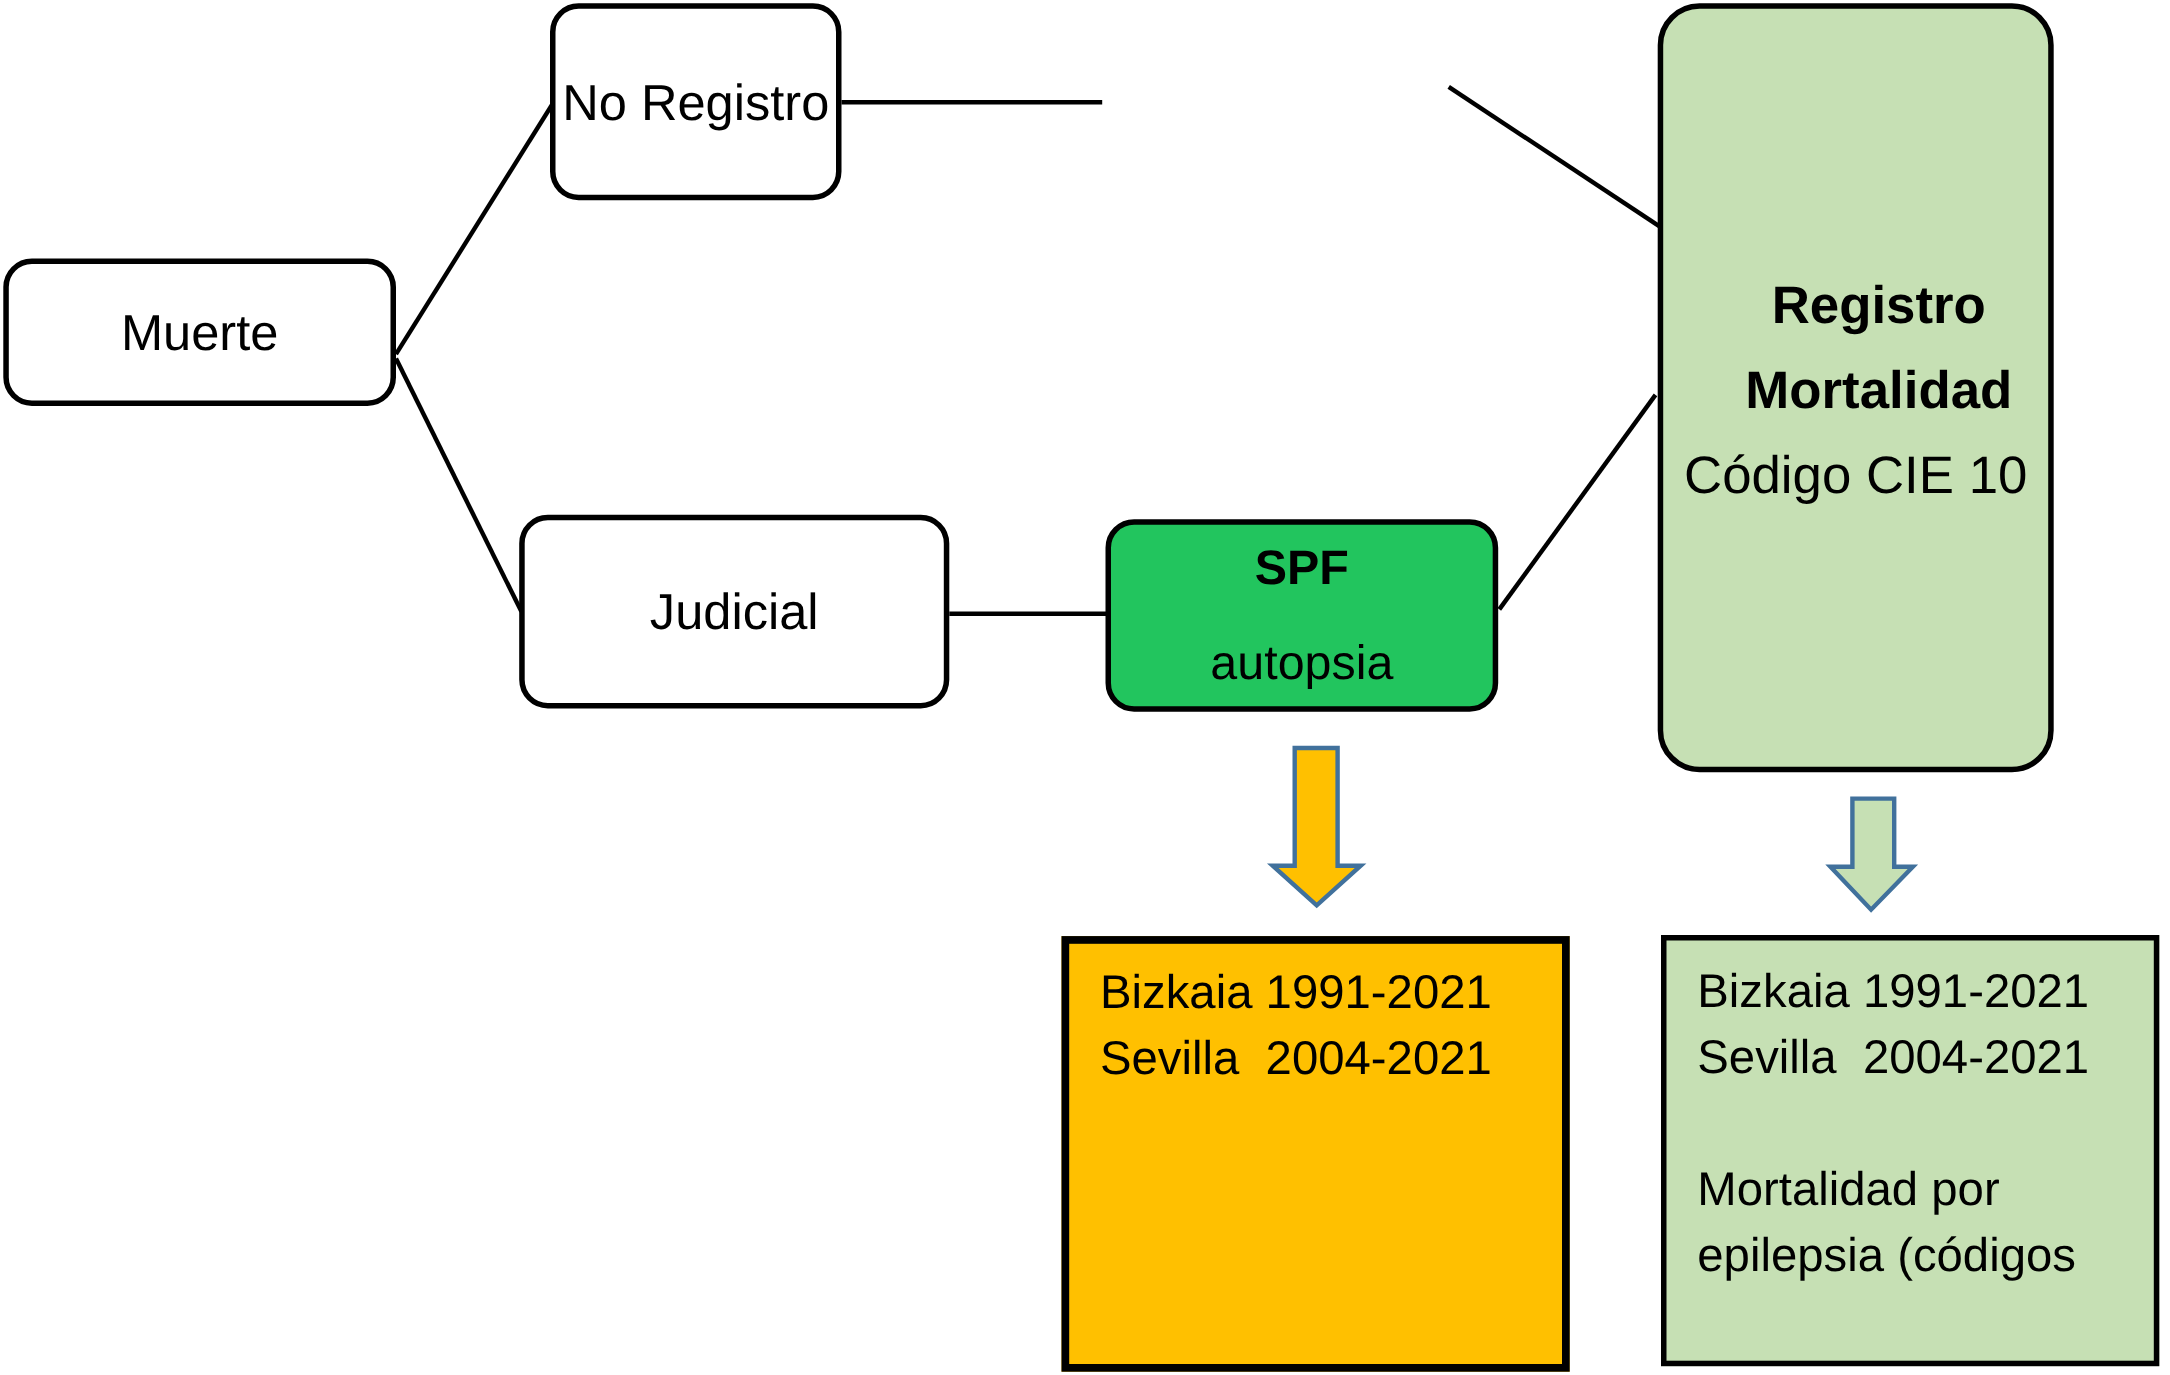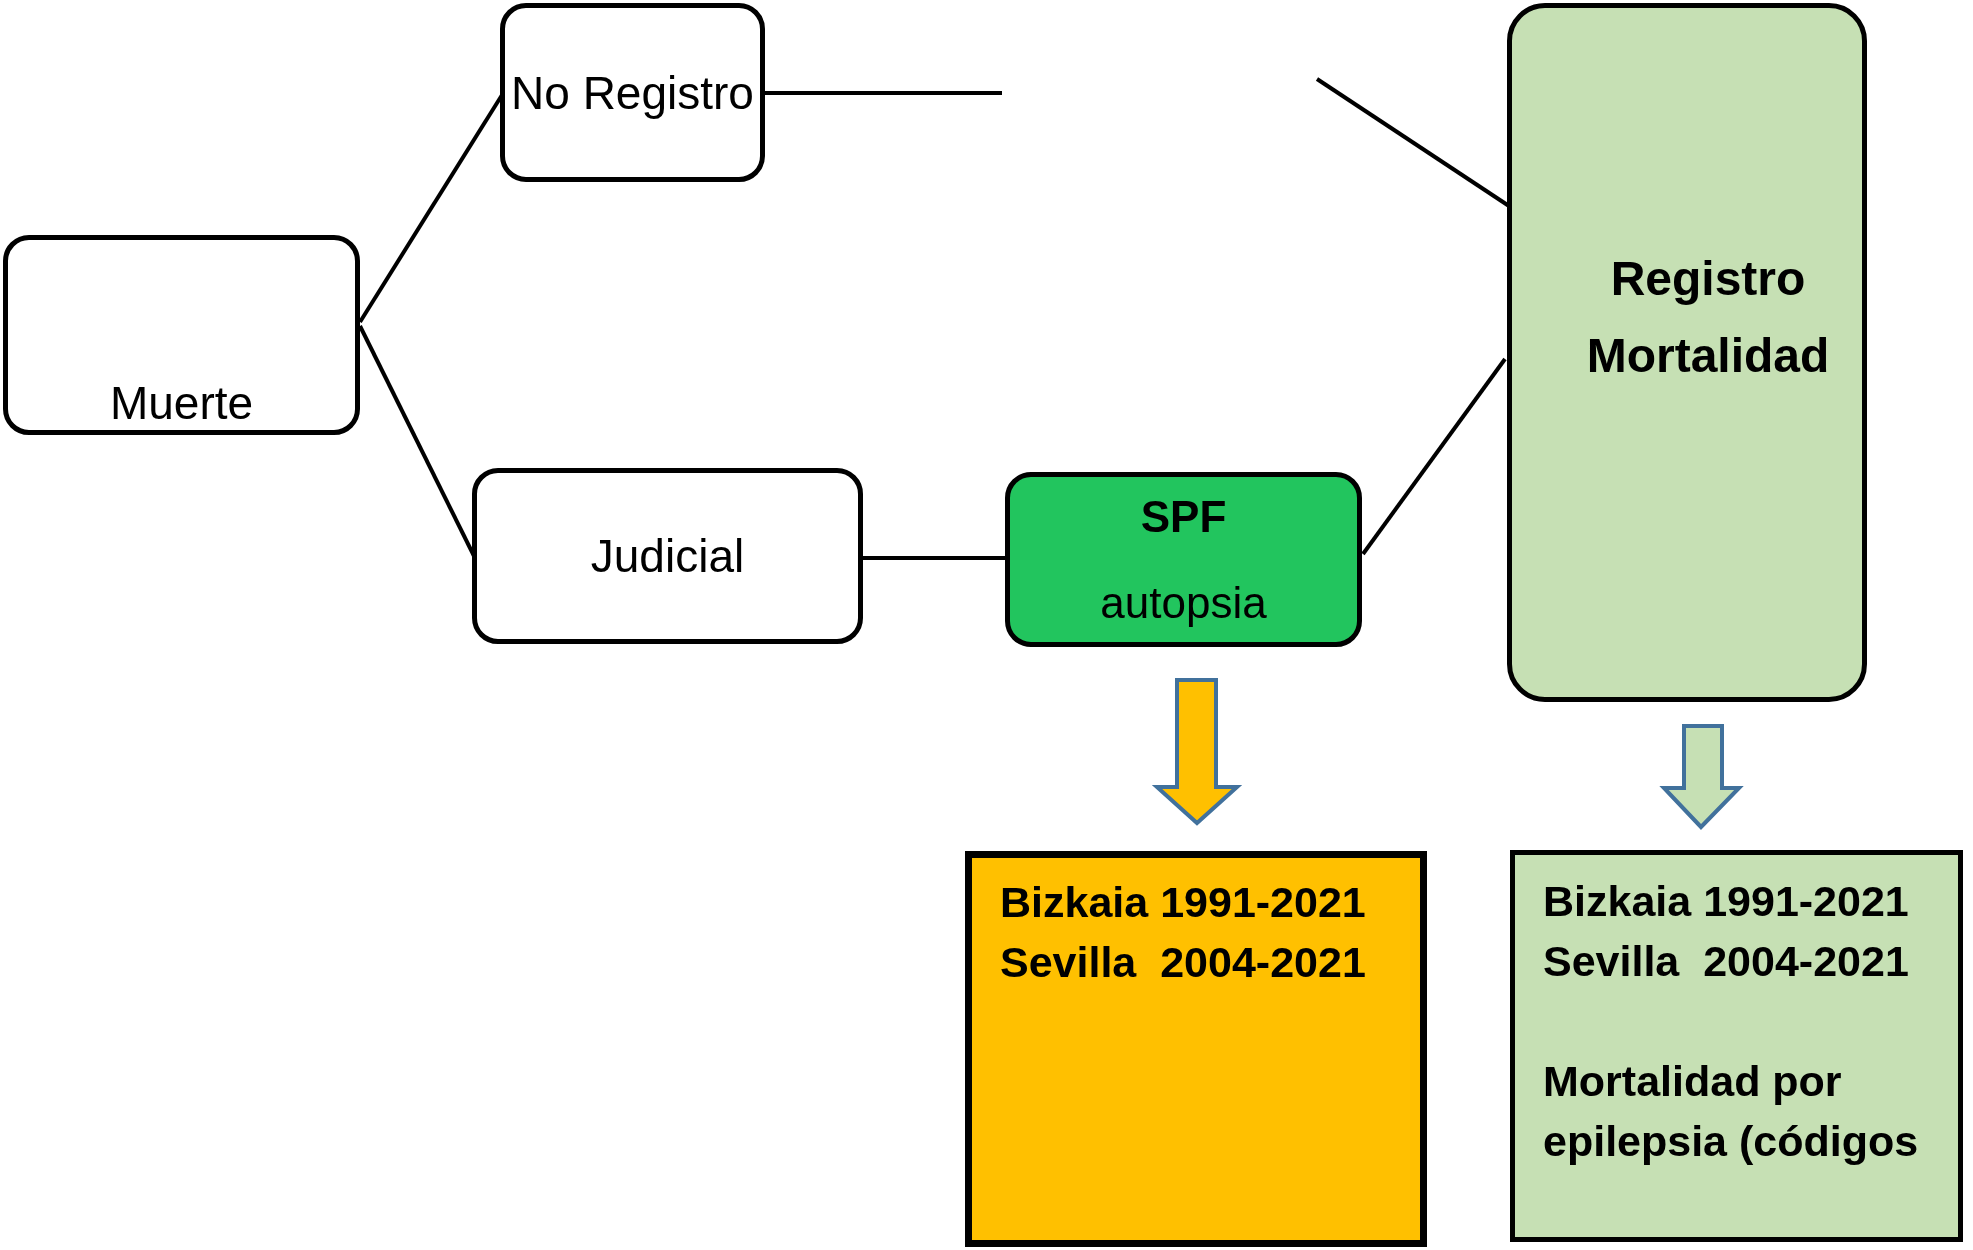--- a/index.html
+++ b/index.html
@@ -26,21 +26,21 @@
     border: 5px solid #000000;
     border-radius: 26px;
     background: #ffffff;
     display: flex;
     align-items: center;
     justify-content: center;
     text-align: center;
     font-size: 46px;
     color: #000000;
   }
-  .box.muerte    { left: 3px;    top: 235px; width: 357px; height: 200px; align-items: flex-end; }
+  .box.muerte    { left: 3px;    top: 235px; width: 357px; height: 134px; }
   .box.nojud     { left: 500px;  top: 3px;   width: 265px; height: 179px; }
   .box.cmd       { left: 1000px; top: 3px;   width: 317px; height: 179px; }
   .box.judicial  { left: 472px;  top: 468px; width: 391px; height: 176px; }
   .box.spf {
     left: 1005px; top: 472px; width: 357px; height: 175px;
     background: #22c55e;
     flex-direction: column;
     font-size: 44px;
     line-height: 86px;
   }
@@ -61,21 +61,20 @@
   .registro-content .bold { font-weight: bold; padding-left: 42px; }
   .result {
     position: absolute;
     box-sizing: border-box;
     background: #FFC000;
     border: 7px solid #000000;
     color: #000000;
     font-size: 43px;
     line-height: 60px;
     padding: 14px 10px 16px 28px;
-    font-weight: bold;
   }
   .result div { white-space: pre; min-height: 60px; }
   .result.spf-result      { left: 965px;  top: 851px; width: 462px; height: 396px; }
   .result.registro-result {
     left: 1510px; top: 850px; width: 453px; height: 392px;
     background: #C6E0B4;
     border-width: 5px;
     padding-top: 16px;
   }
 </style>
@@ -110,20 +109,21 @@
 
   <div class="box spf">
     <div class="t1">SPF</div>
     <div class="t2">autopsia</div>
   </div>
 
   <div class="box registro">
     <div class="registro-content">
       <div class="bold">Registro</div>
       <div class="bold">Mortalidad</div>
+      <div>Código CIE 10</div>
     </div>
   </div>
 
   <div class="result spf-result">
     <div>Bizkaia 1991-2021</div>
     <div>Sevilla  2004-2021</div>
     <div></div>
   </div>
 
   <div class="result registro-result">

